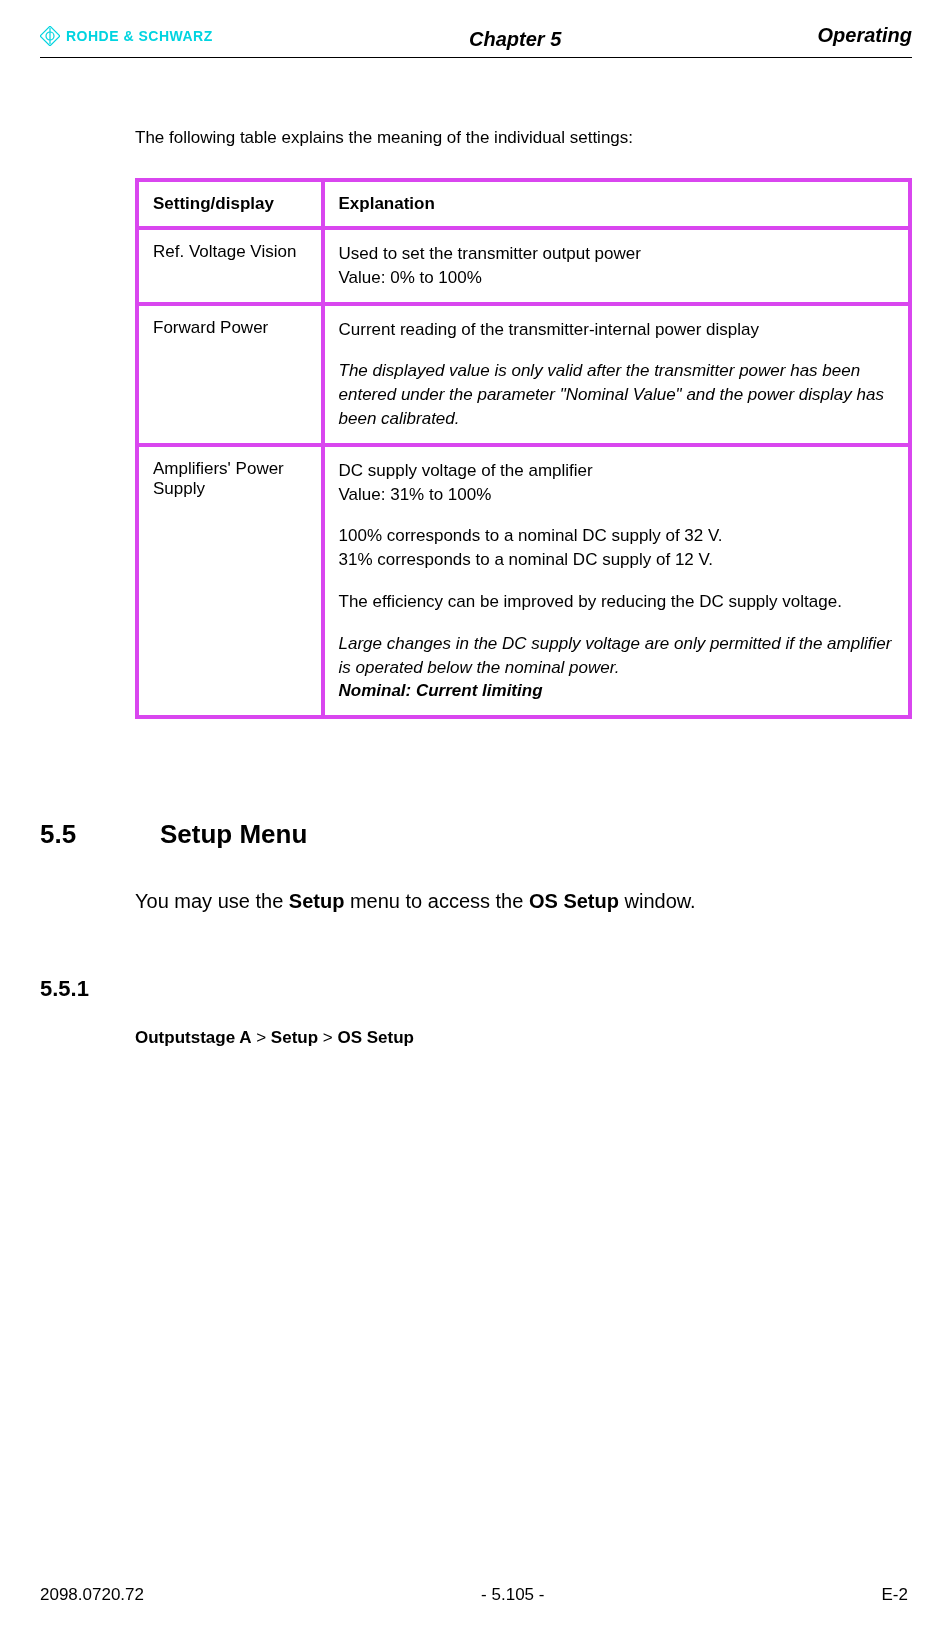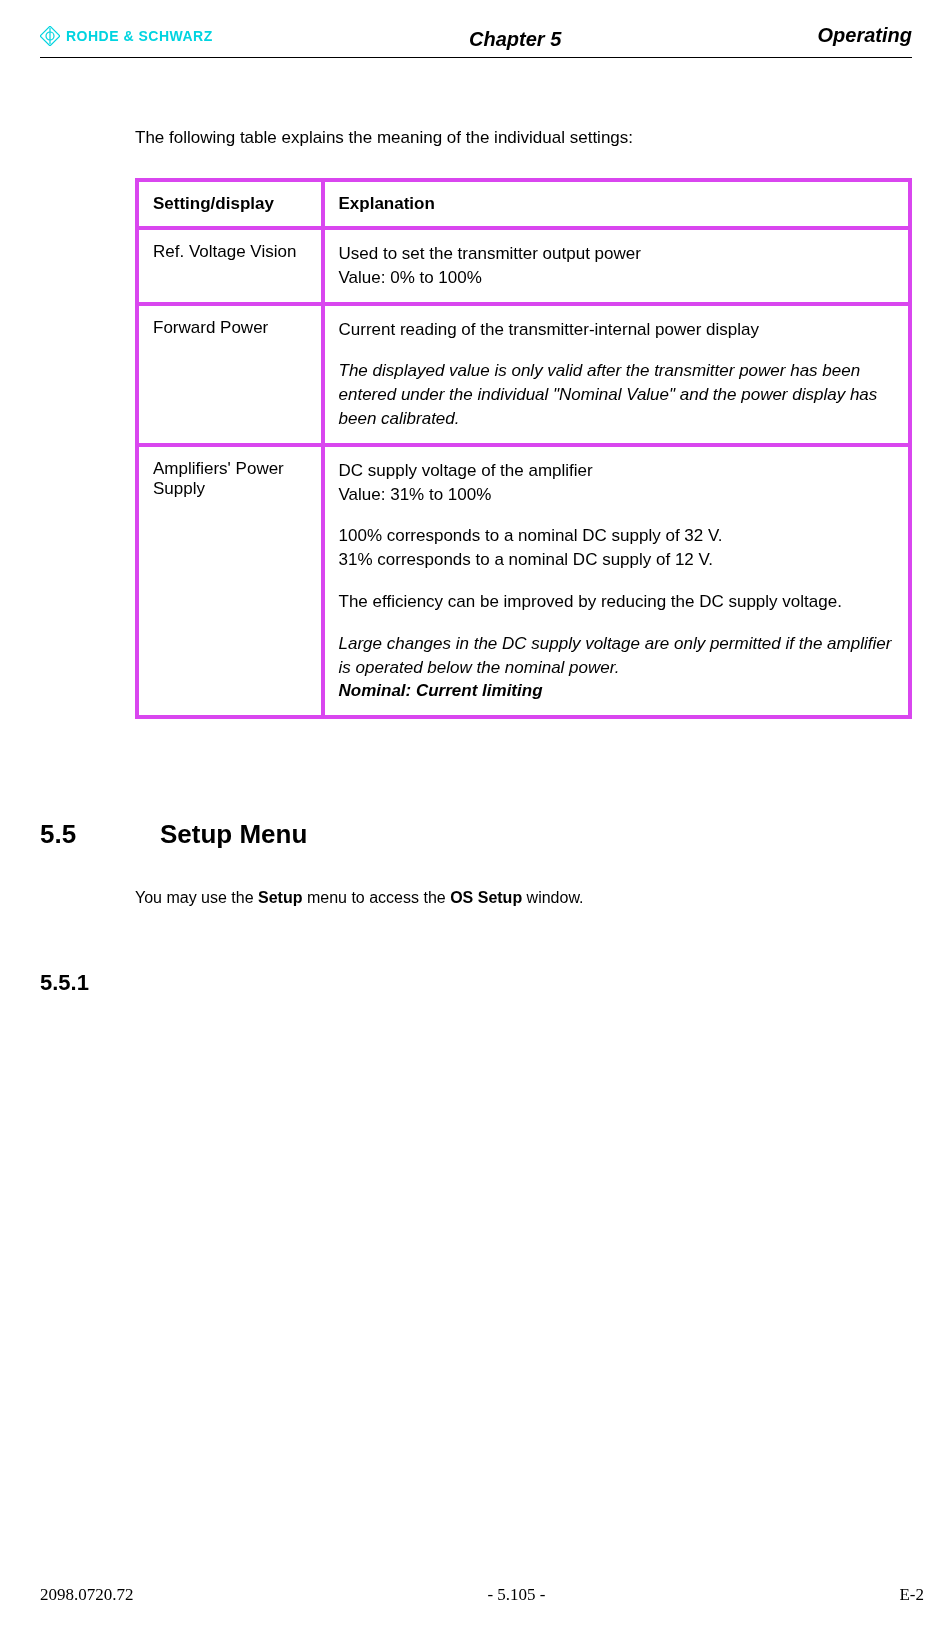--- a/index.html
+++ b/index.html
@@ -114,36 +114,35 @@
       gap: 22px;
       font-size: 22px;
       font-weight: bold;
       margin-top: 60px;
       margin-bottom: 26px;
     }
     .section-num {
       min-width: 80px;
     }
     .body-text {
-      font-size: 16px;
+      font-size: 20px;
       line-height: 1.5;
     }
     .breadcrumb {
       font-size: 17px;
       margin-bottom: 24px;
     }
     .footer {
       position: absolute;
       bottom: 24px;
       left: 40px;
-      right: 28px;
+      right: 44px;
       display: flex;
       justify-content: space-between;
       font-size: 17px;
-      font-family: Liberation Serif, serif;
     }
   </style>
 </head>
 <body>
 
 <div class="header">
   <div class="logo">
     <span class="logo-diamond">
       <svg viewBox="0 0 20 20">
         <rect x="3" y="3" width="14" height="14" fill="none" stroke="#00d4e0" stroke-width="1.2" transform="rotate(45 10 10)"></rect>
@@ -174,21 +173,21 @@
           <div class="explanation-block">
             <p><span>Used to set the transmitter output power</span><br><span>Value: 0% to 100%</span></p>
           </div>
         </td>
       </tr>
       <tr>
         <td>Forward Power</td>
         <td>
           <div class="explanation-block">
             <p>Current reading of the transmitter-internal power display</p>
-            <p class="italic">The displayed value is only valid after the transmitter power has been entered under the individual "Nominal Value" and the power display has been calibrated.</p>
+            <p class="italic">The displayed value is only valid after the transmitter power has been entered under the parameter "Nominal Value" and the power display has been calibrated.</p>
           </div>
         </td>
       </tr>
       <tr>
         <td>Amplifiers' Power Supply</td>
         <td>
           <div class="explanation-block">
             <p><span>DC supply voltage of the amplifier</span><br><span>Value: 31% to 100%</span></p>
             <p><span>100% corresponds to a nominal DC supply of 32 V.</span><br><span>31% corresponds to a nominal DC supply of 12 V.</span></p>
             <p>The efficiency can be improved by reducing the DC supply voltage.</p>
@@ -209,19 +208,22 @@
   <p class="body-text">
     <span>You may use the </span><span class="bold">Setup</span><span> menu to access the </span><span class="bold">OS Setup</span><span> window.</span>
   </p>
 </div>
 
 <div class="subsection-heading">
   <span class="section-num">5.5.1</span>
 </div>
 
 <div class="content">
+  <p class="breadcrumb">
+    <span class="bold">Outputstage A</span><span> &gt; </span><span class="bold">Setup</span><span> &gt; </span><span class="bold">OS Setup</span>
+  </p>
 </div>
 
 <div class="footer">
   <span>2098.0720.72</span>
   <span>- 5.105 -</span>
   <span>E-2</span>
 </div>
 
 </body></html>

